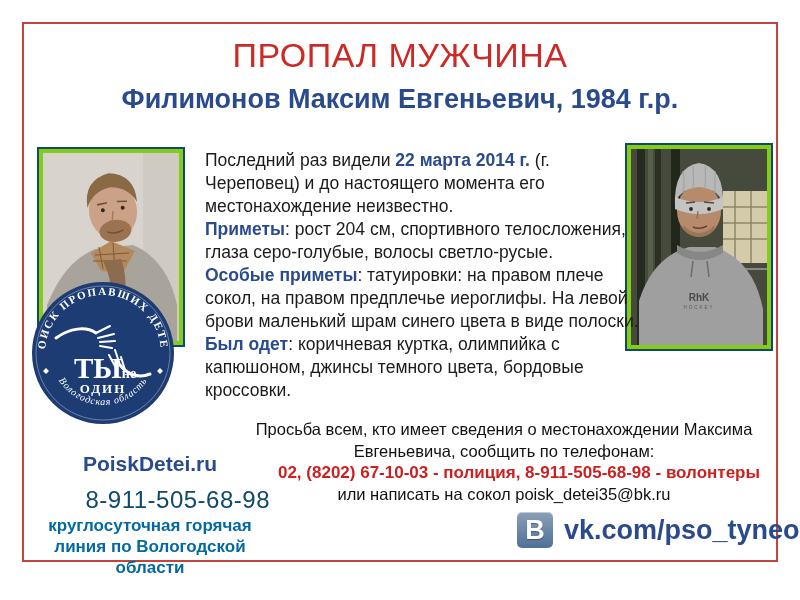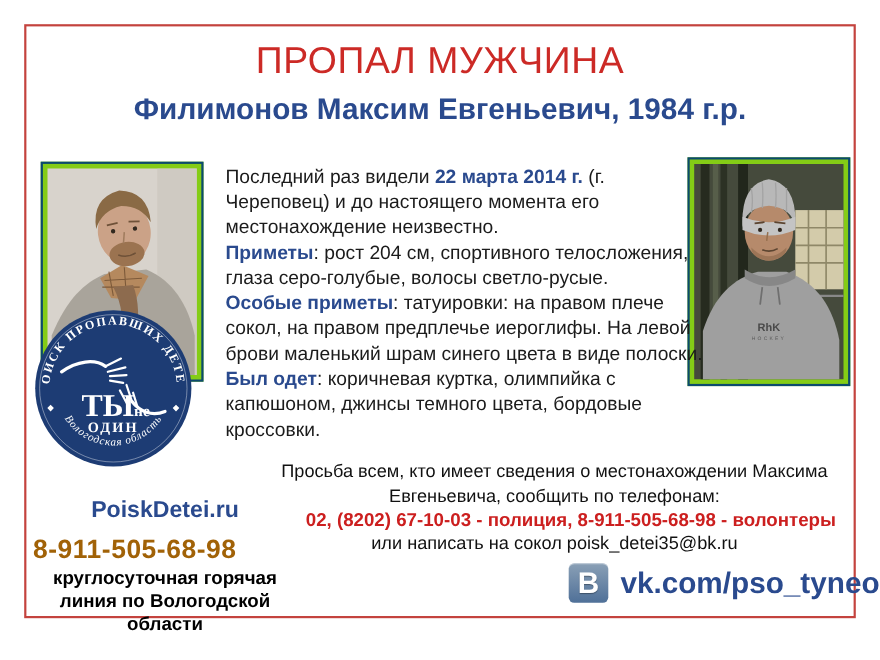--- a/index.html
+++ b/index.html
@@ -18,24 +18,24 @@
   .logo{position:absolute;left:30px;top:280px;width:146px;height:146px;}
   .desc{position:absolute;left:205px;top:149px;width:436px;font-size:17.5px;
         line-height:23px;color:#1b1b1b;}
   .desc p{margin:0;}
   .b-blue{font-weight:bold;color:#2a4a8e;}
   .site{position:absolute;left:40px;top:420px;width:220px;text-align:center;
         font-size:21px;font-weight:bold;color:#2a4a8e;margin-top:32px;}
   .center-block{position:absolute;left:248px;top:419px;width:512px;
                 text-align:center;font-size:16.5px;line-height:21.5px;color:#111;}
   .phones-red{color:#cc1f1f;font-weight:bold;font-size:17px;text-align:right;}
-  .hot-phone{position:absolute;left:30px;top:486px;width:240px;text-align:left;
-             font-size:24px;font-weight:bold;color:#a16207;letter-spacing:.5px;}
+  .hot-phone{position:absolute;left:30px;top:486px;width:240px;text-align:right;
+             font-size:24px;font-weight:normal;color:#0c4a6e;letter-spacing:.5px;}
   .hot-label{position:absolute;left:25px;top:515px;width:250px;text-align:center;
-             font-size:17px;line-height:21px;font-weight:bold;color:#000000;}
+             font-size:17px;line-height:21px;font-weight:bold;color:#0369a1;}
   .vk{position:absolute;left:517px;top:512px;display:flex;align-items:center;gap:11px;}
   .vk-icon{width:36px;height:36px;border-radius:5px;
            background:linear-gradient(#8aa0b6,#4f7098);color:#fff;font-weight:bold;
            font-size:27px;display:flex;align-items:center;justify-content:center;
            box-shadow:inset 0 1px 0 rgba(255,255,255,.45);
            text-shadow:0 1px 1px rgba(0,0,0,.35);}
   .vk-url{font-size:27px;font-weight:bold;color:#2a4a8e;}
   .serif{font-family:"Liberation Serif",serif;}
 </style>
 </head>

